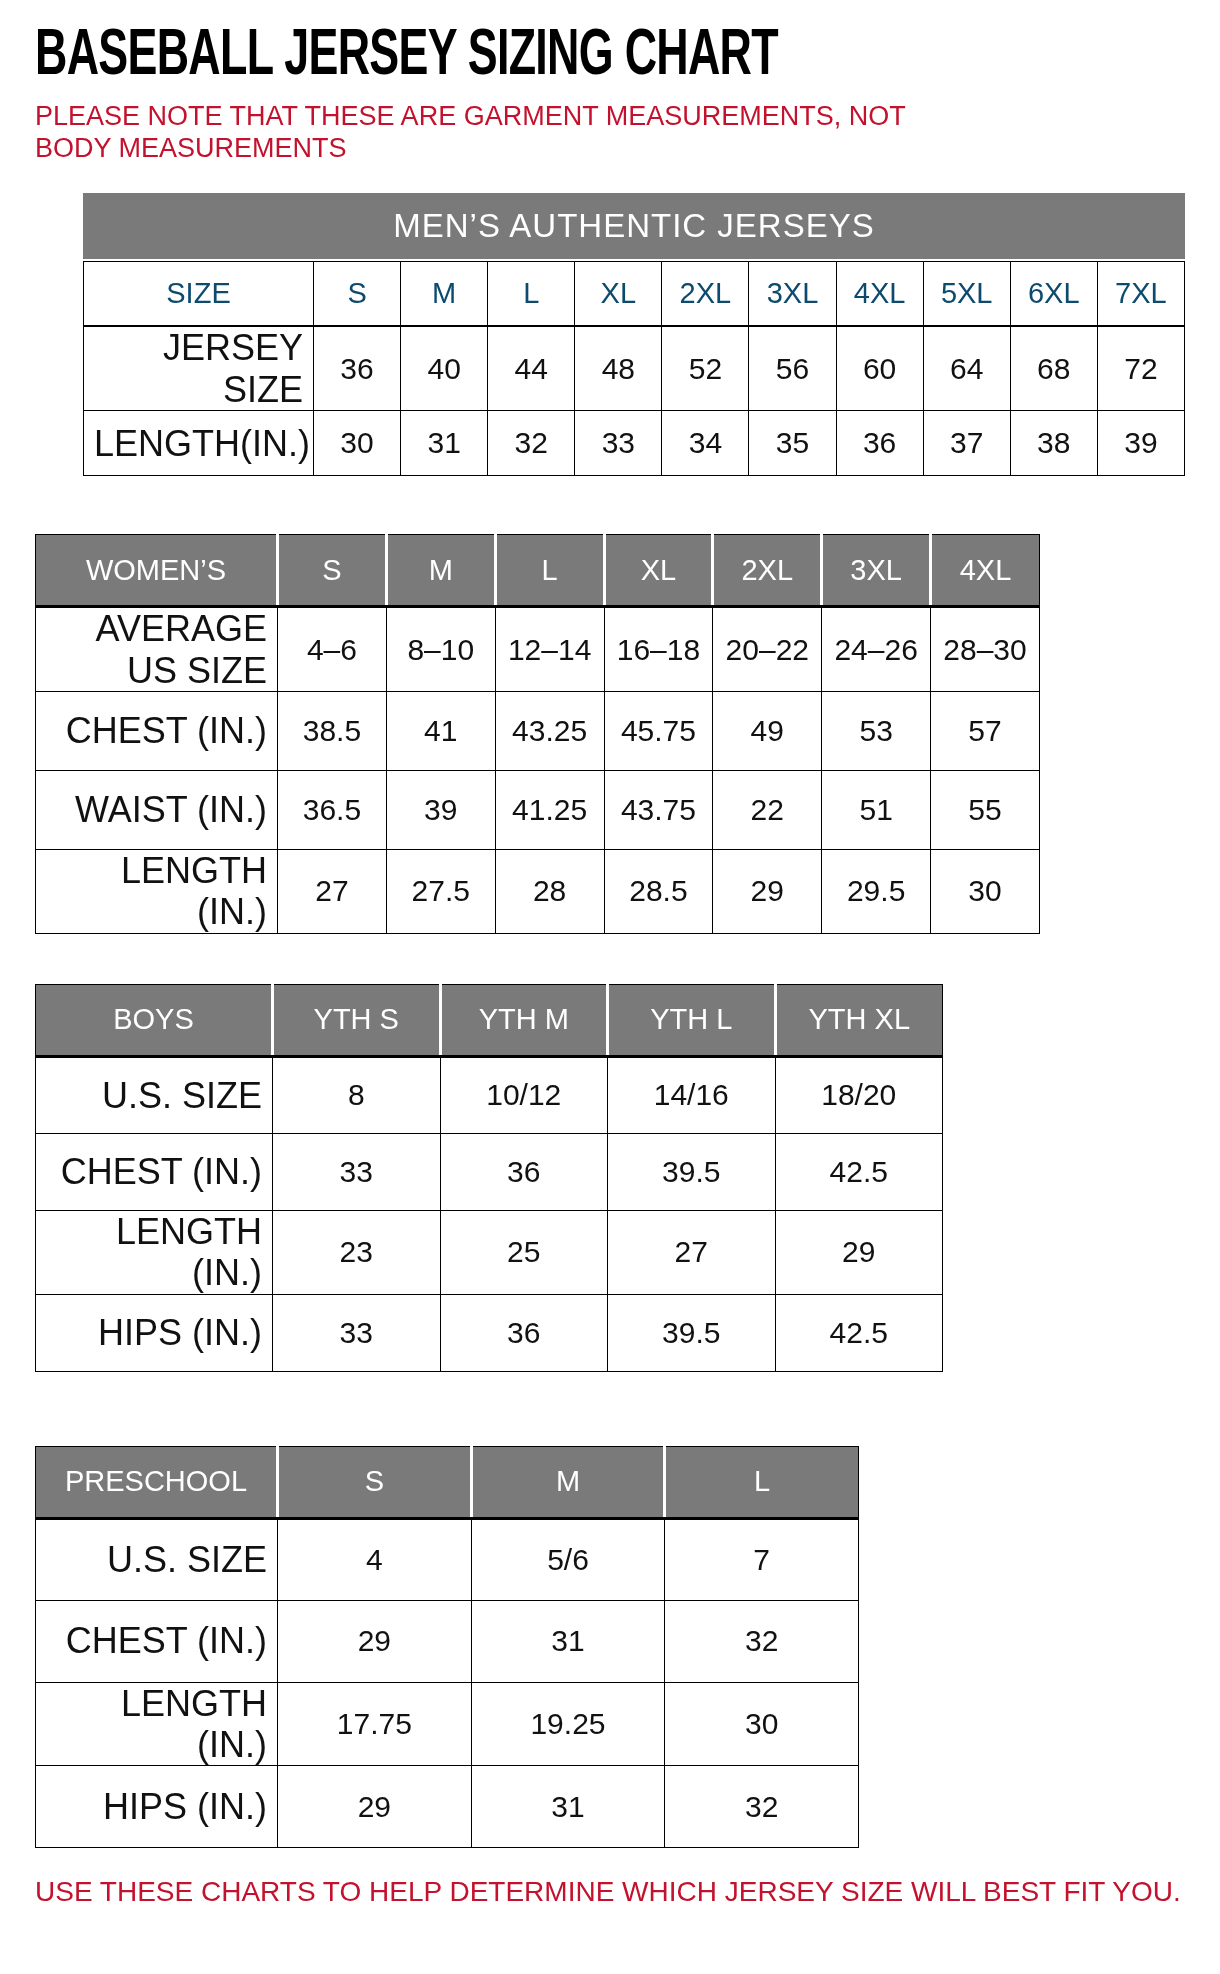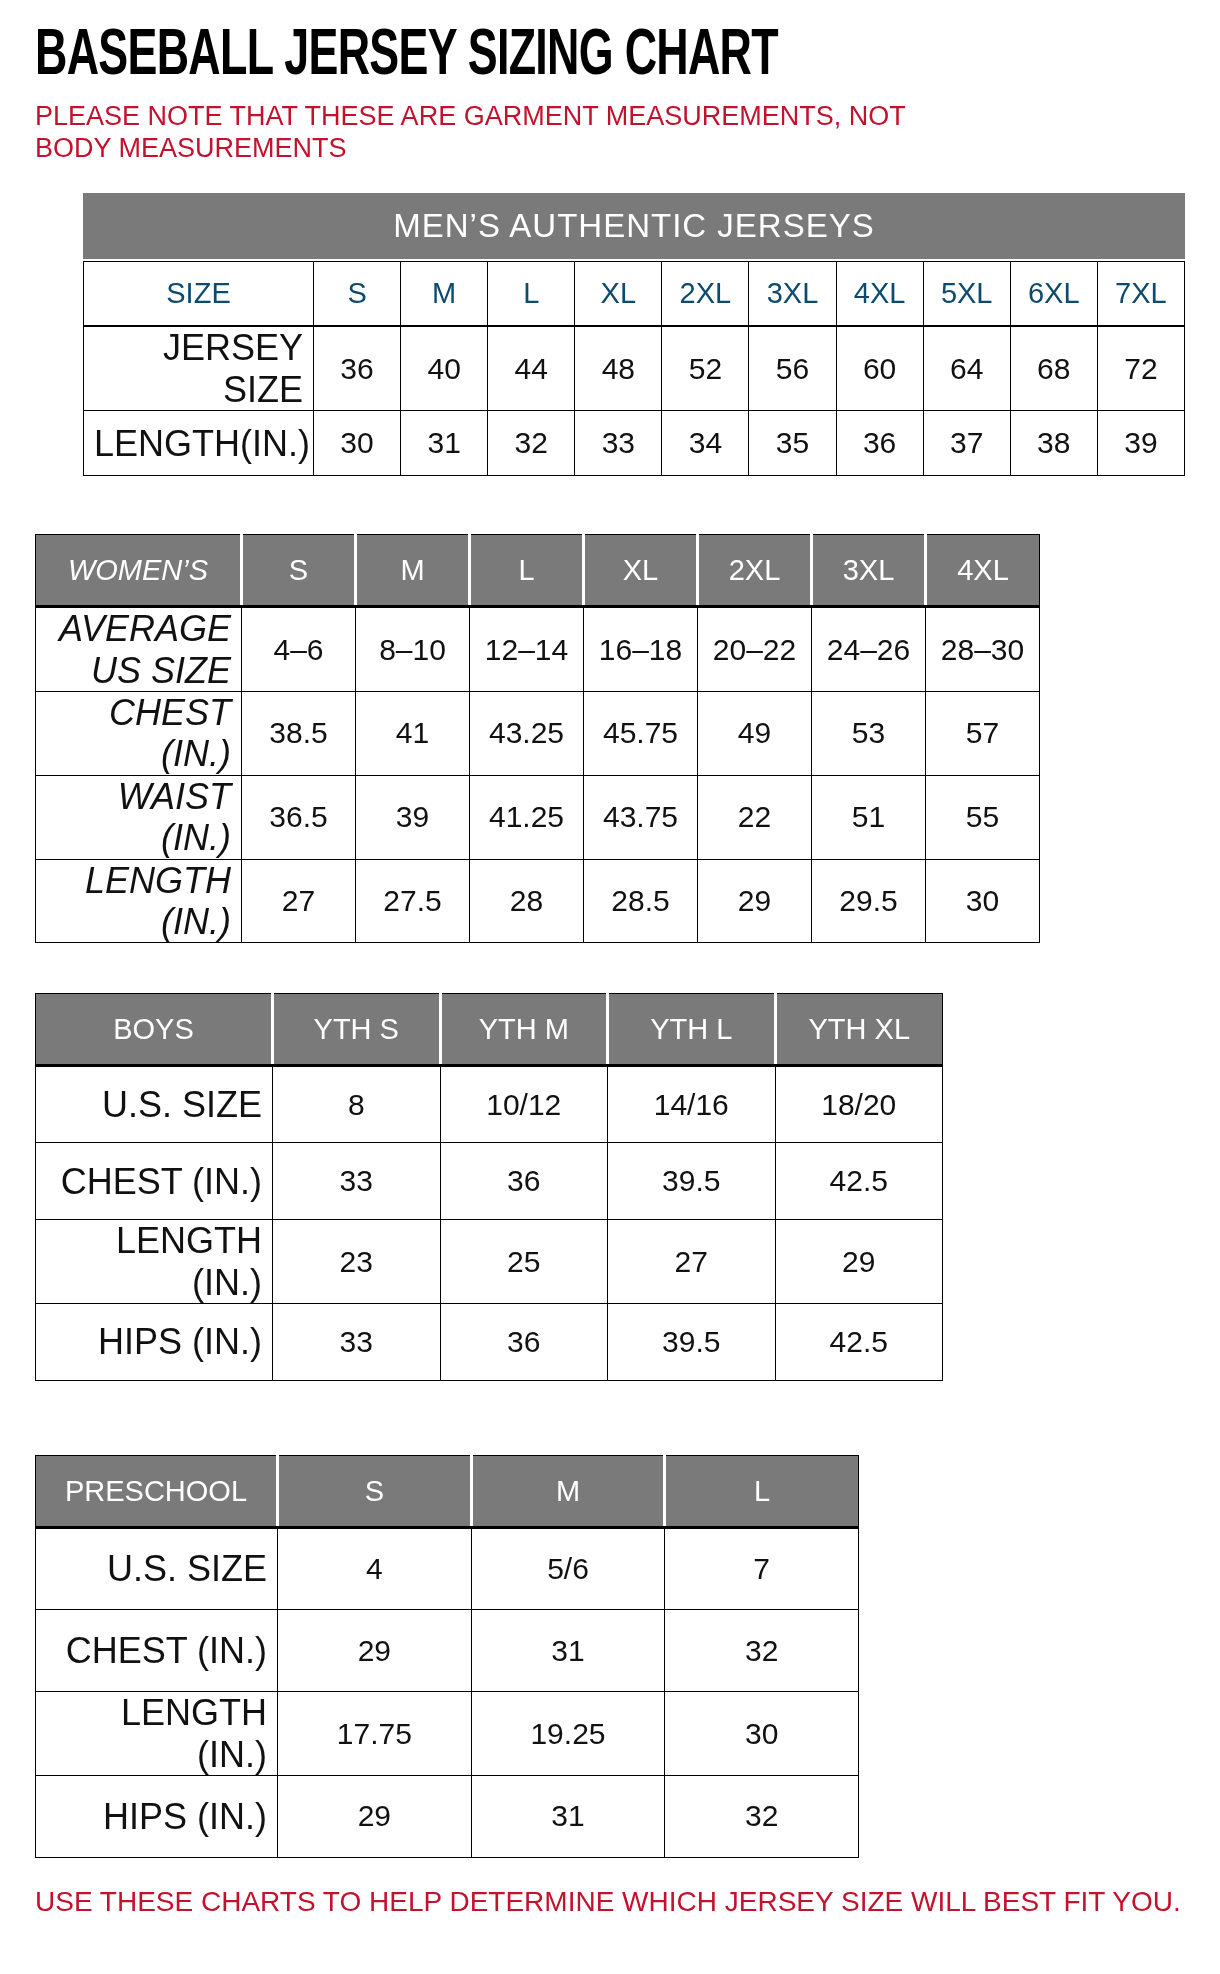--- a/index.html
+++ b/index.html
@@ -57,21 +57,21 @@
     width: 100%;
   }
   .grid th, .grid td {
     border: 1px solid var(--table-border, #000);
     text-align: center;
     vertical-align: middle;
     font-weight: 400;
     overflow: hidden;
   }
   .mens .grid th:first-child, .mens .grid td:first-child { width: 230px; }
-  .womens .grid th:first-child, .womens .grid td:first-child { width: 206px; font-style: italic; }
+  .womens .grid th:first-child, .womens .grid td:first-child { width: 242px; }
   .boys .grid th:first-child, .boys .grid td:first-child { width: 237px; }
   .preschool .grid th:first-child, .preschool .grid td:first-child { width: 242px; }
 
   .plain-head th {
     height: 65px;
     font-size: 29px;
     background: #fff;
     color: #0c4a6e;
     border-bottom: 2px solid #000;
   }

